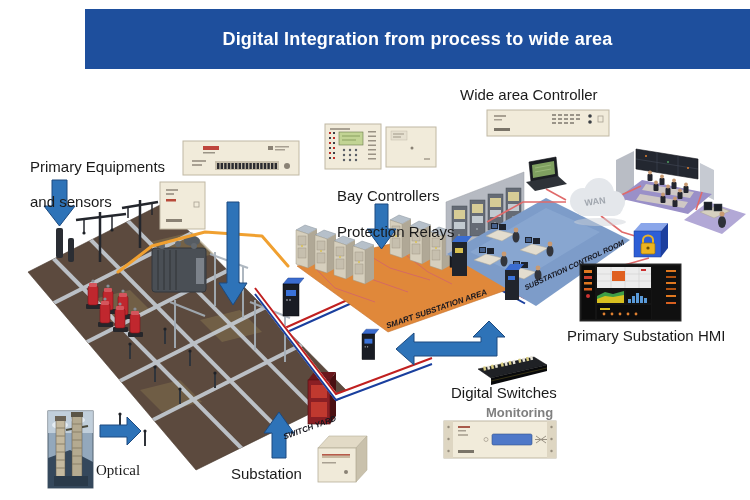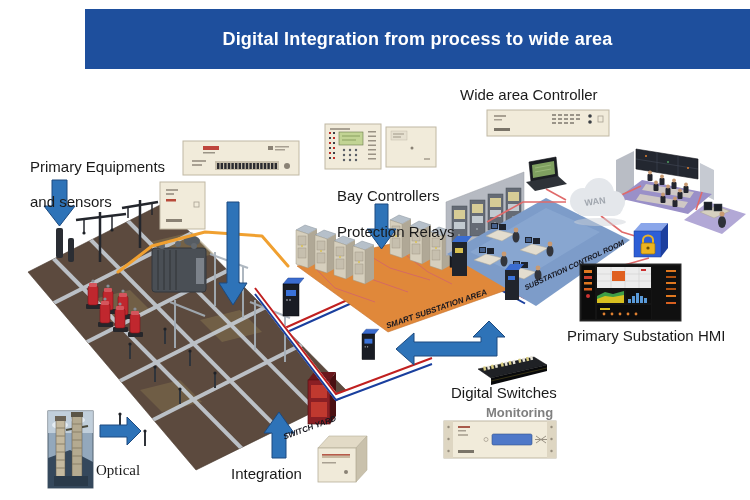--- a/index.html
+++ b/index.html
@@ -536,21 +536,21 @@
   <span>and sensors</span>
 </div>
 <div class="lbl" style="left:337px;top:170px;line-height:20px;">
   <span>Bay Controllers</span>
   <span>Protection Relays</span>
 </div>
 <div class="lbl" style="left:460px;top:85px;">Wide area Controller</div>
 <div class="lbl" style="left:567px;top:326px;">Primary Substation HMI</div>
 <div class="lbl" style="left:451px;top:383px;">Digital Switches</div>
 <div class="lbl gray-bold" style="left:474px;top:403px;margin-left:12px;">Monitoring</div>
-<div class="lbl" style="left:231px;top:464px;">Integration</div>
+<div class="lbl" style="left:231px;top:464px;">Substation</div>
 <div class="lbl" style="left:96px;top:444px;line-height:21px;font-family:Liberation Serif, serif;">
   <span>Optical</span>
   <span>CTs/VTs</span>
 </div>
 
 <div class="area" style="left:282px;top:433px;transform:rotate(-20deg);">SWITCH YARD</div>
 <div class="area" style="left:385px;top:322px;transform:rotate(-19deg);">SMART SUBSTATION AREA</div>
 <div class="area" style="left:523px;top:284px;font-size:7.3px;transform:rotate(-25deg);">SUBSTATION CONTROL ROOM</div>
 <div class="wan-lbl" style="left:584px;top:198px;transform:rotate(-8deg);">WAN</div>
 

